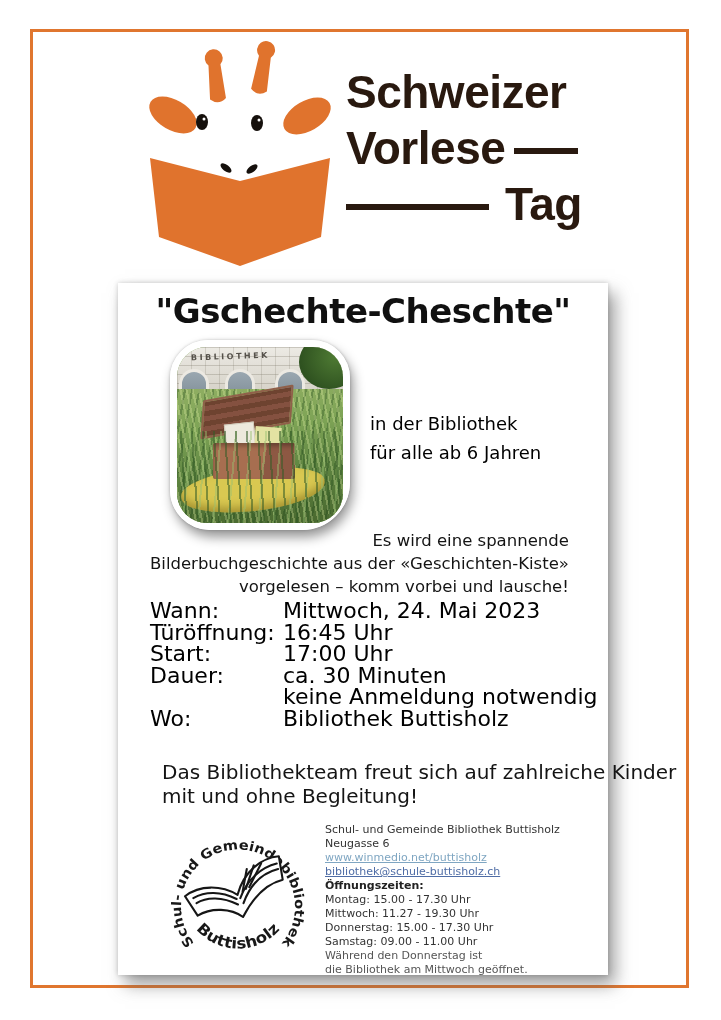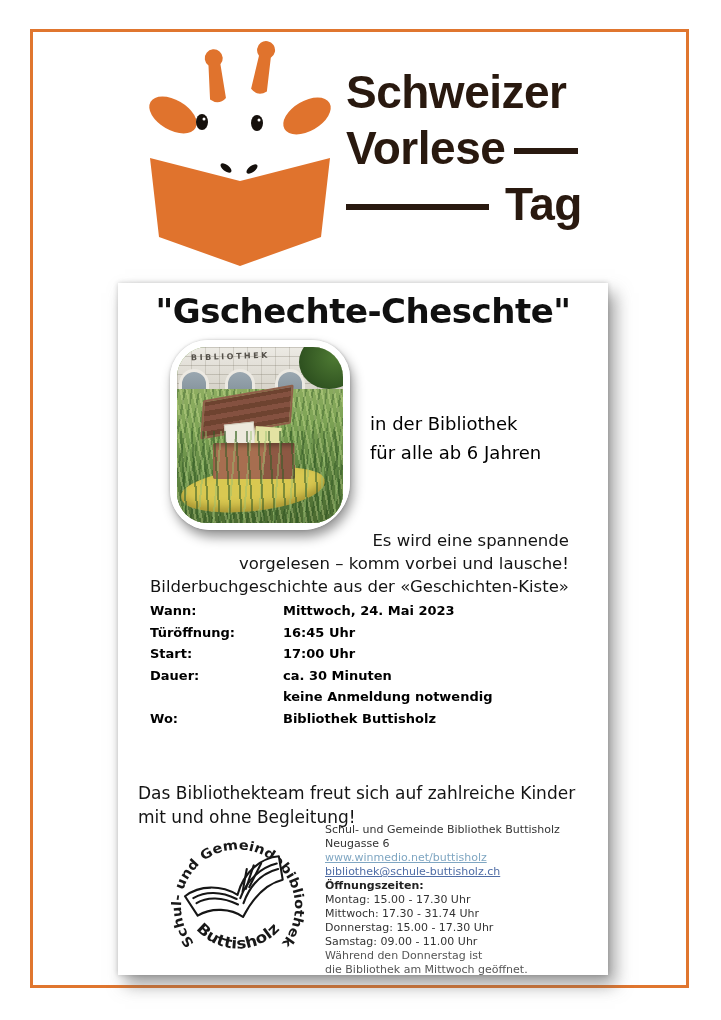--- a/index.html
+++ b/index.html
@@ -68,25 +68,25 @@
       background:
         repeating-linear-gradient(86deg, transparent 0 9px, rgba(52,92,38,0.55) 9px 11px),
         repeating-linear-gradient(95deg, transparent 0 13px, rgba(152,192,112,0.45) 13px 15px); }
 
   
   .subtitle { position:absolute; left:252px; top:126px; font-weight:normal; font-size:18px;
               line-height:29px; color:#000; white-space:nowrap; }
   .intro { position:absolute; left:32px; top:246px; font-size:16.5px; line-height:23px; color:#141414;text-align:right; }
   .intro-line { white-space:nowrap; }
   .intro-indent { padding-left:192px; }
-  .details { position:absolute; left:32px; top:317px; font-weight:bold; font-size:13px;
+  .details { position:absolute; left:32px; top:317px; font-weight:normal; font-size:22px;
              line-height:21.5px; color:#000; }
   .drow { display:flex; white-space:nowrap; }
   .dlabel { width:133px; flex:none; }
-  .closing { position:absolute; left:20px; top:477px; font-size:17px; line-height:24px; color:#141414;margin-top:21px; }
+  .closing { position:absolute; left:44px; top:477px; font-size:20px; line-height:24px; color:#141414; }
   .closing div { white-space:nowrap; }
 
   
   .stamp { position:absolute; left:44px; top:532px; width:152px; height:152px; }
   .contact { position:absolute; left:207px; top:540px; font-size:11px; line-height:14px; color:#333; }
   .contact a { text-decoration:underline; cursor:pointer; }
   .link-web { color:#7fa6c2; }
   .link-mail { color:#4f6da6; }
   .hours-heading { font-weight:bold; color:#222; }
   .note { color:#555; }
@@ -150,22 +150,22 @@
     </div>
   </div>
 
   <div class="subtitle">
     <div>in der Bibliothek</div>
     <div>für alle ab 6 Jahren</div>
   </div>
 
   <div class="intro">
     <div class="intro-line intro-indent">Es wird eine spannende</div>
+    <div class="intro-line">Bilderbuchgeschichte aus der «Geschichten-Kiste»</div>
     <div class="intro-line">vorgelesen – komm vorbei und lausche!</div>
-    <div class="intro-line">Bilderbuchgeschichte aus der «Geschichten-Kiste»</div>
   </div>
 
   <div class="details">
     <div class="drow">
         <span class="dlabel">Wann:</span>
         <span>Mittwoch, 24. Mai 2023</span>
       </div>
     <div class="drow">
         <span class="dlabel">Türöffnung:</span>
         <span>16:45 Uhr</span>
@@ -214,20 +214,20 @@
     </g>
   </svg>
 
   <div class="contact">
     <div>Schul- und Gemeinde Bibliothek Buttisholz</div>
     <div>Neugasse 6</div>
     <div><a class="link-web">www.winmedio.net/buttisholz</a></div>
     <div><a class="link-mail">bibliothek@schule-buttisholz.ch</a></div>
     <div class="hours-heading">Öffnungszeiten:</div>
     <div>Montag: 15.00 - 17.30 Uhr</div>
-    <div>Mittwoch: 17.30 - 31.74 Uhr</div>
+    <div>Mittwoch: 11.27 - 19.30 Uhr</div>
     <div>Donnerstag: 15.00 - 17.30 Uhr</div>
     <div>Samstag: 09.00 - 11.00 Uhr</div>
     <div class="note">Während den Donnerstag ist</div>
     <div class="note">die Bibliothek am Mittwoch geöffnet.</div>
   </div>
 
 </div>
 
 </body></html>

